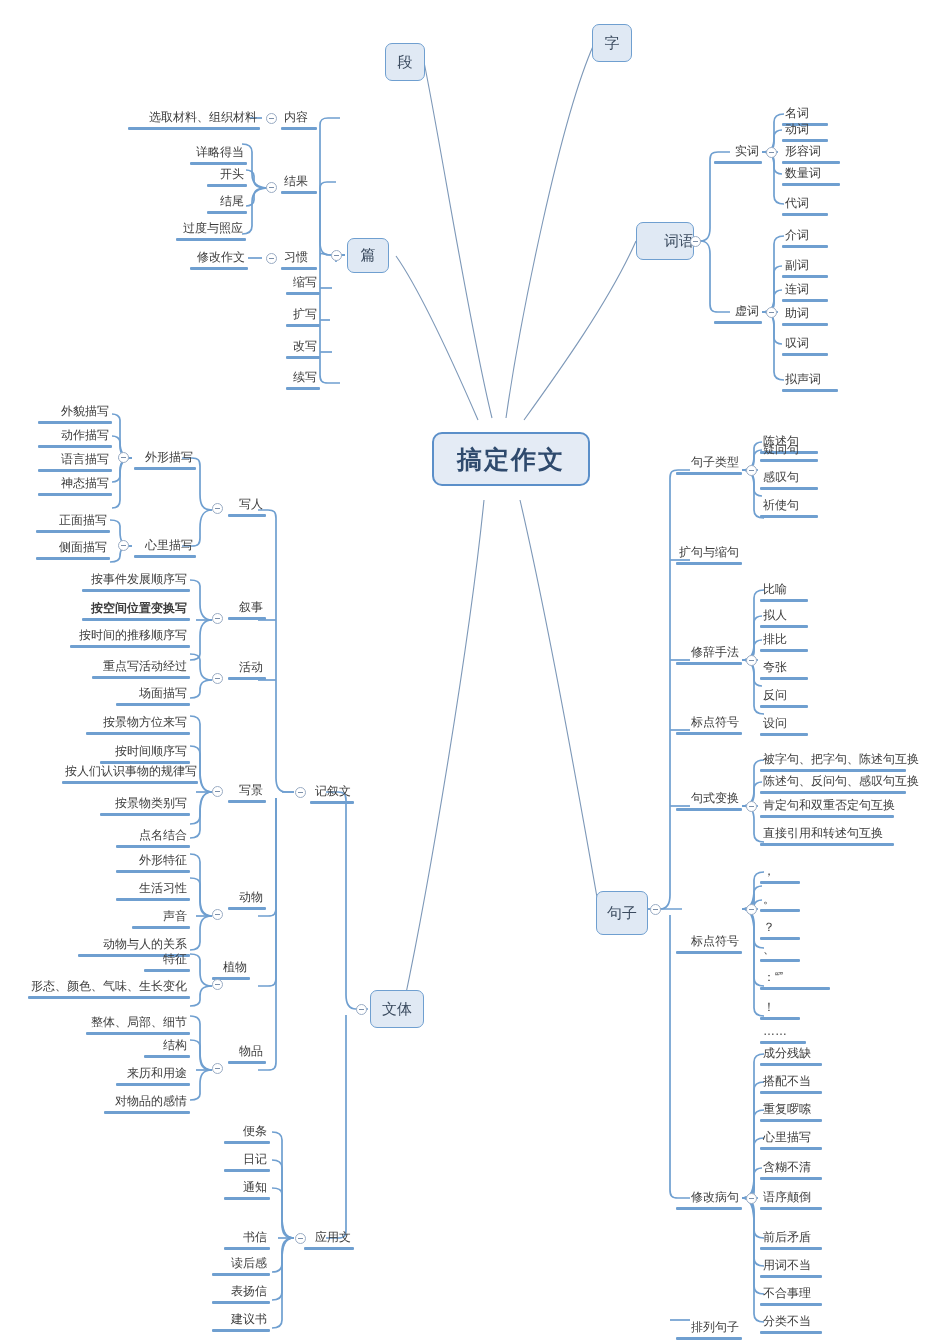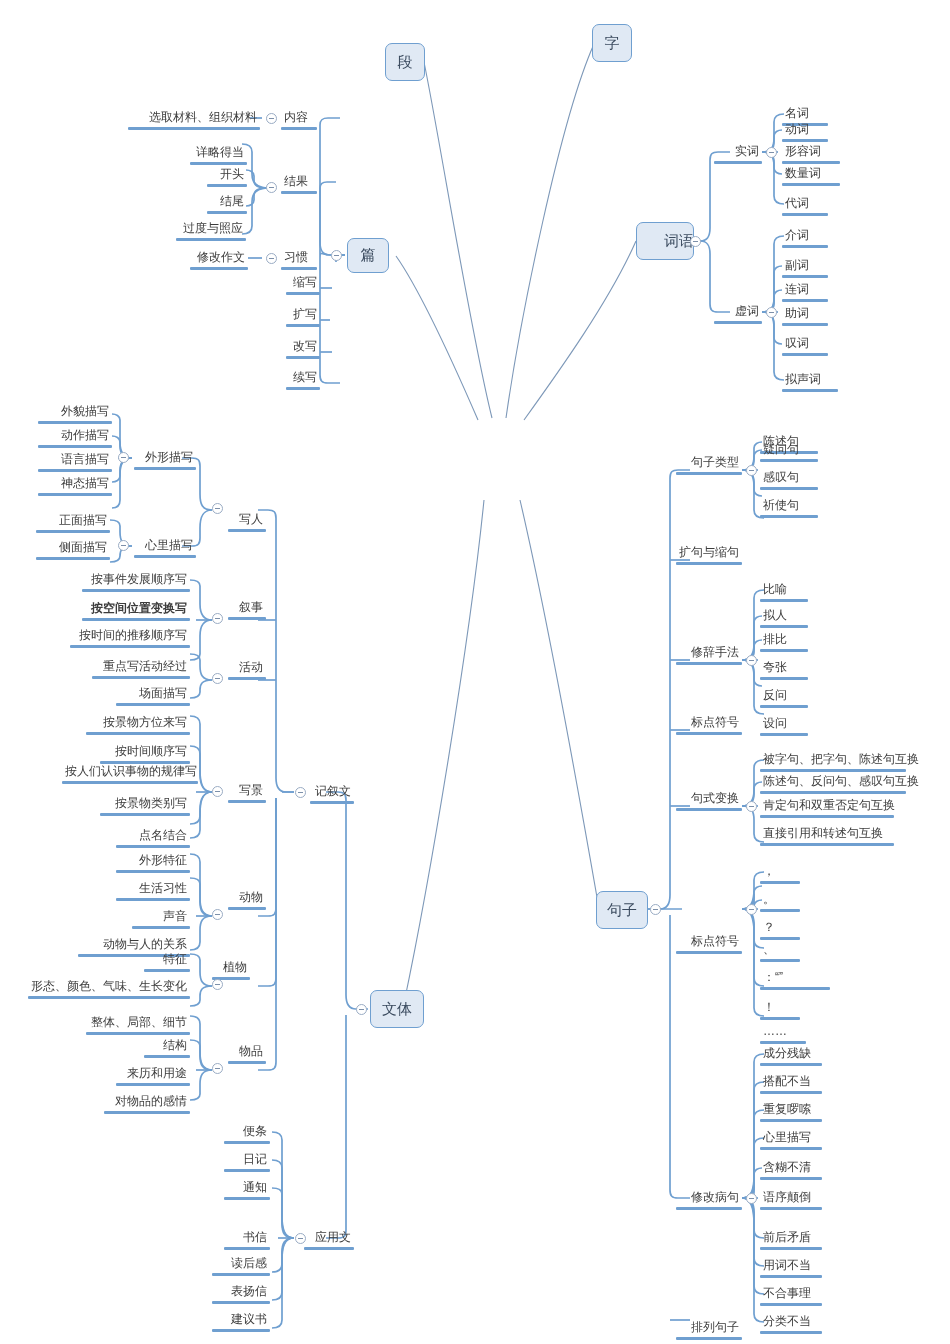--- a/index.html
+++ b/index.html
@@ -276,20 +276,23 @@
       <path d="M294,1238 C284,1238 282,1228 282,1216 L282,1140 C282,1134 278,1132 272,1132"></path>
       <path d="M294,1238 C284,1238 282,1230 282,1220 L282,1168 C282,1162 278,1160 272,1160"></path>
       <path d="M294,1238 C284,1238 282,1232 282,1224 L282,1194 C282,1190 278,1188 272,1188"></path>
       <path d="M294,1238 L278,1238"></path>
       <path d="M294,1238 C284,1238 282,1244 282,1252 L282,1264 C282,1270 278,1272 272,1272"></path>
       <path d="M294,1238 C284,1238 282,1246 282,1256 L282,1292 C282,1298 278,1300 272,1300"></path>
       <path d="M294,1238 C284,1238 282,1248 282,1260 L282,1320 C282,1326 278,1328 272,1328"></path>
     </g>
   </svg>
 
+  <div class="root-node" style="left:432px;top:432px;width:158px;height:54px;">
+    <span>搞定作文</span>
+  </div>
 
   <div class="box-node" style="left:385px;top:43px;width:40px;height:38px;">
     <span>段</span>
   </div>
   <div class="box-node" style="left:592px;top:24px;width:40px;height:38px;">
     <span>字</span>
   </div>
 
   <div class="box-node" style="left:347px;top:238px;width:42px;height:35px;">
     <span>篇</span>
@@ -426,21 +429,21 @@
     <span class="bar" style="width:44px"></span>
   </div>
   <div class="toggle" style="left:295px;top:787px;"></div>
 
   <div class="node l" style="left:304px;top:1230px;">
     <span class="txt">应用文</span>
     <span class="bar" style="width:50px"></span>
   </div>
   <div class="toggle" style="left:295px;top:1233px;"></div>
 
-  <div class="node l" style="left:228px;top:512px;">
+  <div class="node l" style="left:228px;top:497px;">
     <span class="txt">写人</span>
     <span class="bar" style="width:38px"></span>
   </div>
   <div class="toggle" style="left:212px;top:503px;"></div>
   <div class="node l" style="left:134px;top:450px;">
     <span class="txt">外形描写</span>
     <span class="bar" style="width:62px"></span>
   </div>
   <div class="toggle" style="left:118px;top:452px;"></div>
   <div class="node l" style="left:38px;top:404px;">
@@ -611,21 +614,21 @@
   </div>
   <div class="node l" style="left:212px;top:1284px;">
     <span class="txt">表扬信</span>
     <span class="bar" style="width:58px"></span>
   </div>
   <div class="node l" style="left:212px;top:1312px;">
     <span class="txt">建议书</span>
     <span class="bar" style="width:58px"></span>
   </div>
 
-  <div class="box-node" style="left:596px;top:891px;width:52px;height:38px;">
+  <div class="box-node" style="left:596px;top:891px;width:52px;height:44px;">
     <span>句子</span>
   </div>
   <div class="toggle" style="left:650px;top:904px;"></div>
 
   <div class="node l" style="left:676px;top:455px;">
     <span class="txt">句子类型</span>
     <span class="bar" style="width:66px"></span>
   </div>
   <div class="toggle" style="left:746px;top:465px;"></div>
   <div class="node r" style="left:760px;top:434px;">

